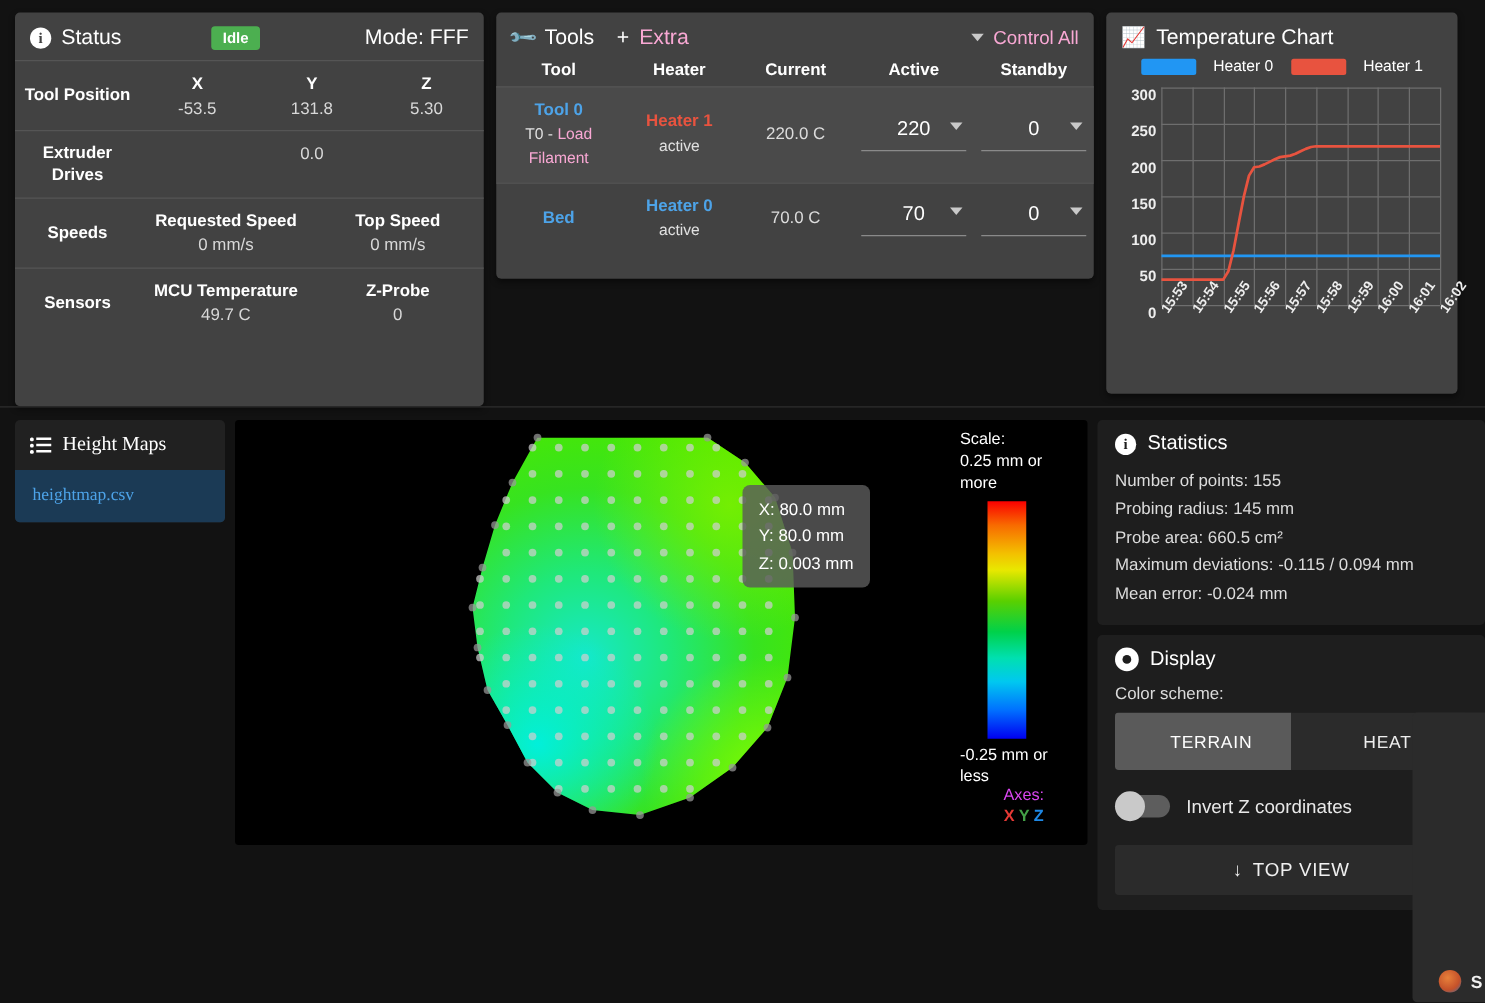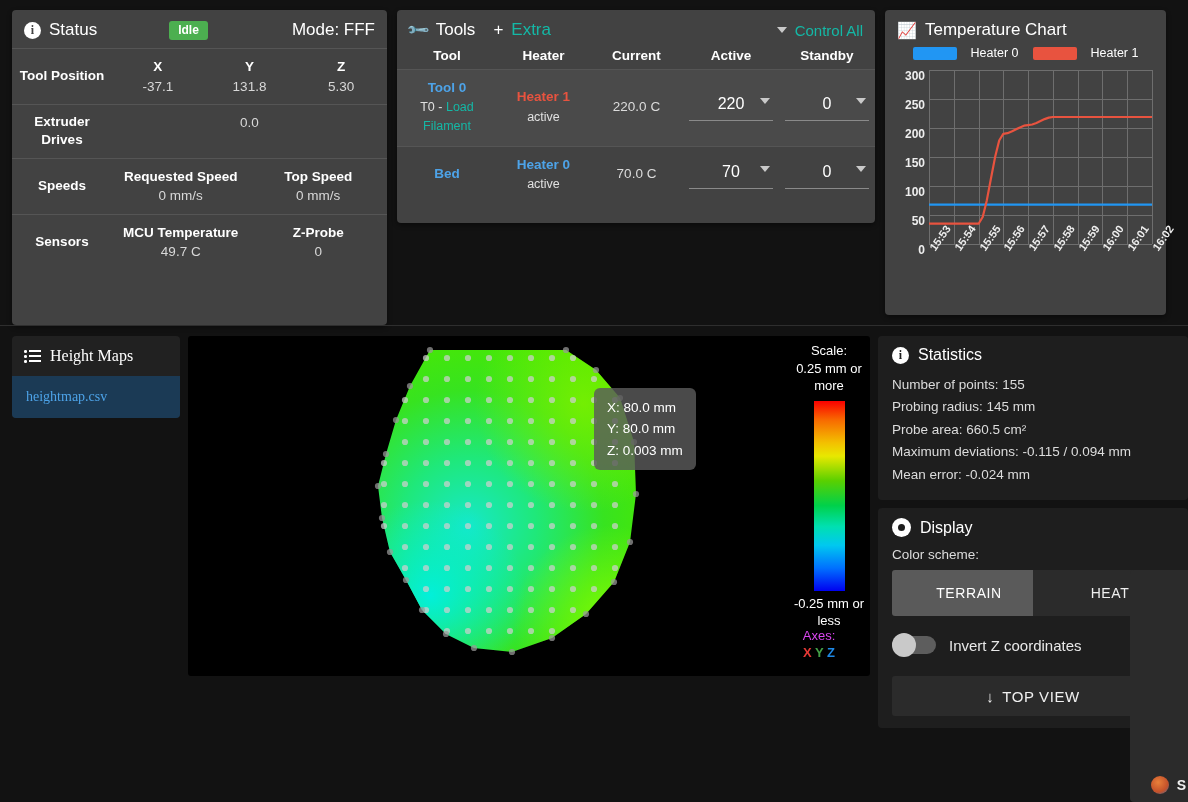--- a/index.html
+++ b/index.html
@@ -49,21 +49,21 @@
   .svals { flex: 1; display: flex; }
   .scell { flex: 1; text-align: center; line-height: 1.45; }
   .scell .k { font-size: 13.5px; font-weight: bold; color: #fff; display: block; }
   .scell .v { font-size: 13.5px; color: #d8d8d8; display: block; }
 
   
   #tools-panel { width: 478px; flex: 0 0 478px; height: 213px; }
   .tools-head { padding-bottom: 6px; }
   .ico-wrench { font-size: 15px; color: #fff; display: inline-block; transform: rotate(-45deg); }
   .plus { color: #fff; font-size: 17px; margin-left: 10px; }
-  .lnk { color: #14b8a6; cursor: pointer; }
+  .lnk { color: #f9a8d4; cursor: pointer; }
   .ctrl-all { margin-left: auto; display: flex; align-items: center; gap: 8px; font-size: 15px; }
   .caret { width: 0; height: 0; border-left: 5px solid transparent; border-right: 5px solid transparent;
            border-top: 6px solid #c9c9c9; display: inline-block; }
 
   .t-head, .t-row { display: flex; align-items: center; }
   .t-head { padding: 2px 0 6px; }
   .t-head div { font-size: 13.5px; font-weight: bold; color: #fff; text-align: center; }
   .c-tool { flex: 0 0 100px; }
   .c-heater { flex: 0 0 93px; }
   .c-current { flex: 0 0 93px; }
@@ -117,21 +117,21 @@
   .ico-list i::before { content: ""; position: absolute; width: 2.5px; height: 2.5px; background: #fff;
                         margin-left: -5px; border-radius: 50%; }
   .hm-item { background: #1b3a55; color: #4da3e8; font-size: 14px; padding: 13px 14px; cursor: pointer; }
 
   
   #hm-view { flex: 0 0 682px; width: 682px; height: 340px; background: #000; border-radius: 3px;
              position: relative; overflow: hidden; }
   .hm-blob { position: absolute; left: 146px; top: 10px; width: 320px; height: 320px; }
   .tooltip { position: absolute; left: 406px; top: 52px; background: rgba(90,90,90,.82); border-radius: 6px;
              padding: 9px 13px; font-size: 13.5px; color: #fff; line-height: 1.58; }
-  .scale-box { position: absolute; right: 4px; top: 6px; width: 74px; text-align: center; }
+  .scale-box { position: absolute; right: 28px; top: 6px; width: 74px; }
   .scale-box .lab { font-size: 13px; color: #fff; line-height: 1.35; }
   .scale-bar { width: 31px; height: 190px; margin: 6px auto 4px;
                background: linear-gradient(to bottom,#fa0000 0%,#f86a00 10%,#f3c000 22%,#e8e800 29%,
                            #5ad000 42%,#00d14a 55%,#00e0b0 66%,#00c8f0 76%,#0070ff 88%,#0000f0 100%); }
   .axes-box { position: absolute; right: 14px; bottom: 16px; width: 74px; text-align: center; }
   .axes-box .lab { font-size: 13px; color: #d946ef; }
   .axes-box .xyz { font-size: 13px; font-weight: bold; margin-top: 2px; }
   .axes-box .ax-x { color: #e53935; } .axes-box .ax-y { color: #43a047; } .axes-box .ax-z { color: #1e88e5; }
 
   
@@ -179,21 +179,21 @@
         <span class="ttl">Status</span>
         <span class="badge-idle">Idle</span>
         <span class="mode-txt">Mode: FFF</span>
       </div>
 
       <div class="srow">
         <div class="slabel">Tool Position</div>
         <div class="svals">
           <div class="scell">
             <span class="k">X</span>
-            <span class="v">-37.1</span>
+            <span class="v">-53.5</span>
           </div>
           <div class="scell">
             <span class="k">Y</span>
             <span class="v">131.8</span>
           </div>
           <div class="scell">
             <span class="k">Z</span>
             <span class="v">5.30</span>
           </div>
         </div>

